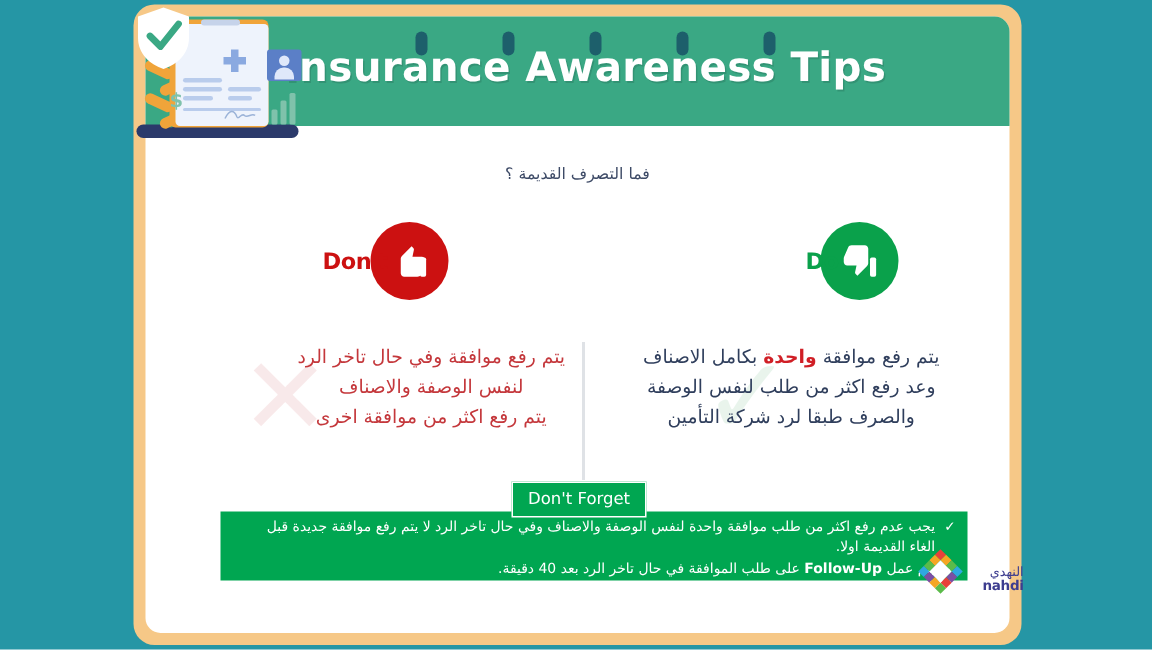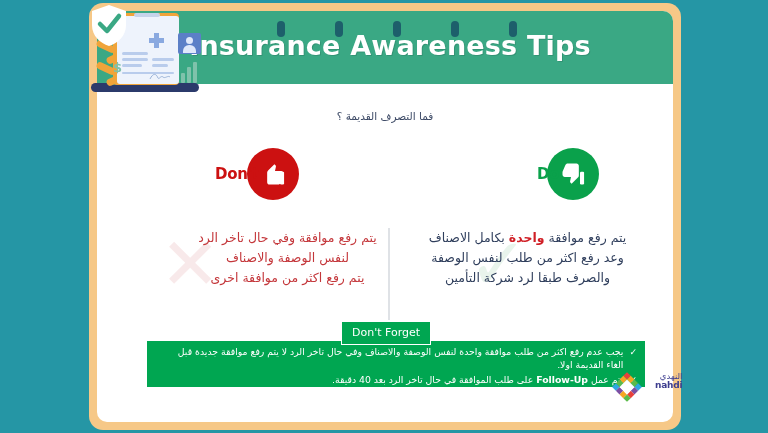--- a/index.html
+++ b/index.html
@@ -249,23 +249,23 @@
     line-height: 13px;
     margin-bottom: 2px;
   }
   .note-check { flex: 0 0 auto; font-size: 9px; padding-top: 1px; }
   .note-text { flex: 1 1 auto; text-align: right; margin-left: 18px; }
   .note-text .en { direction: ltr; display:inline-block; font-weight:bold; }
 
   
   .nahdi {
     position: absolute;
-    left: 612px; top: 372px;
+    left: 612px; top: 362px;
     width: 62px; height: 34px;
-    display: flex; align-items: flex-start; gap: 3px;
+    display: flex; align-items: flex-end; gap: 3px;
   }
   .nahdi-mark { width: 30px; height: 30px; position: relative; }
   .nahdi-text { line-height: 1.05; }
   .nahdi-ar { font-size: 8.5px; color: #3d3d8f; direction: rtl; }
   .nahdi-en { font-size: 9px; color: #3d3d8f; font-weight: bold; letter-spacing:-.2px;margin-left:10px; }
 </style>
 </head>
 <body>
 
 <div class="slide-card"></div>

